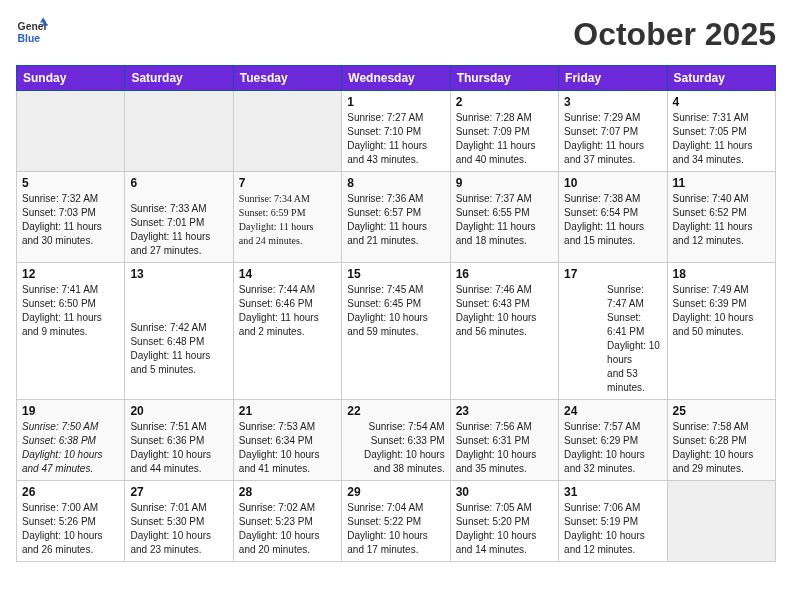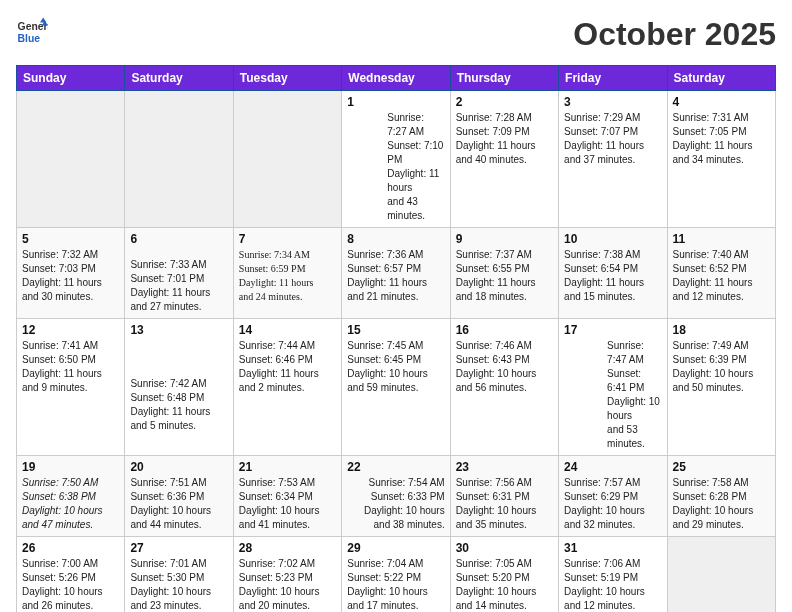--- a/index.html
+++ b/index.html
@@ -112,21 +112,21 @@
         <th>Saturday</th>
       </tr>
   </thead>
   <tbody id="calendar-body">
   <tr>
         <td class="empty"></td>
         <td class="empty"></td>
         <td class="empty"></td>
         <td>
           <div class="day-num">1</div>
-          <div class="day-info" style="white-space: pre-line; margin-left: 40px;">Sunrise: 7:27 AM
+          <div class="day-info" style="white-space: pre-line;">Sunrise: 7:27 AM
 Sunset: 7:10 PM
 Daylight: 11 hours
 and 43 minutes.</div>
         </td>
         <td>
           <div class="day-num">2</div>
           <div class="day-info" style="white-space: pre-line;">Sunrise: 7:28 AM
 Sunset: 7:09 PM
 Daylight: 11 hours
 and 40 minutes.</div>

